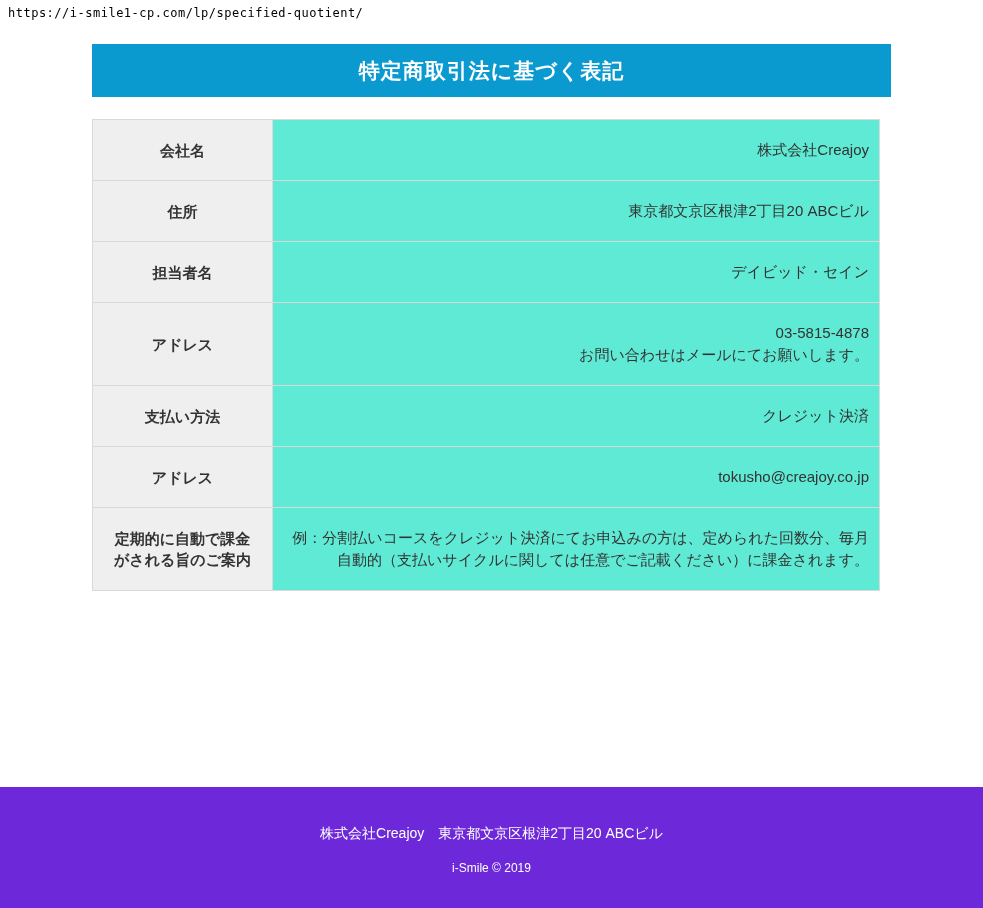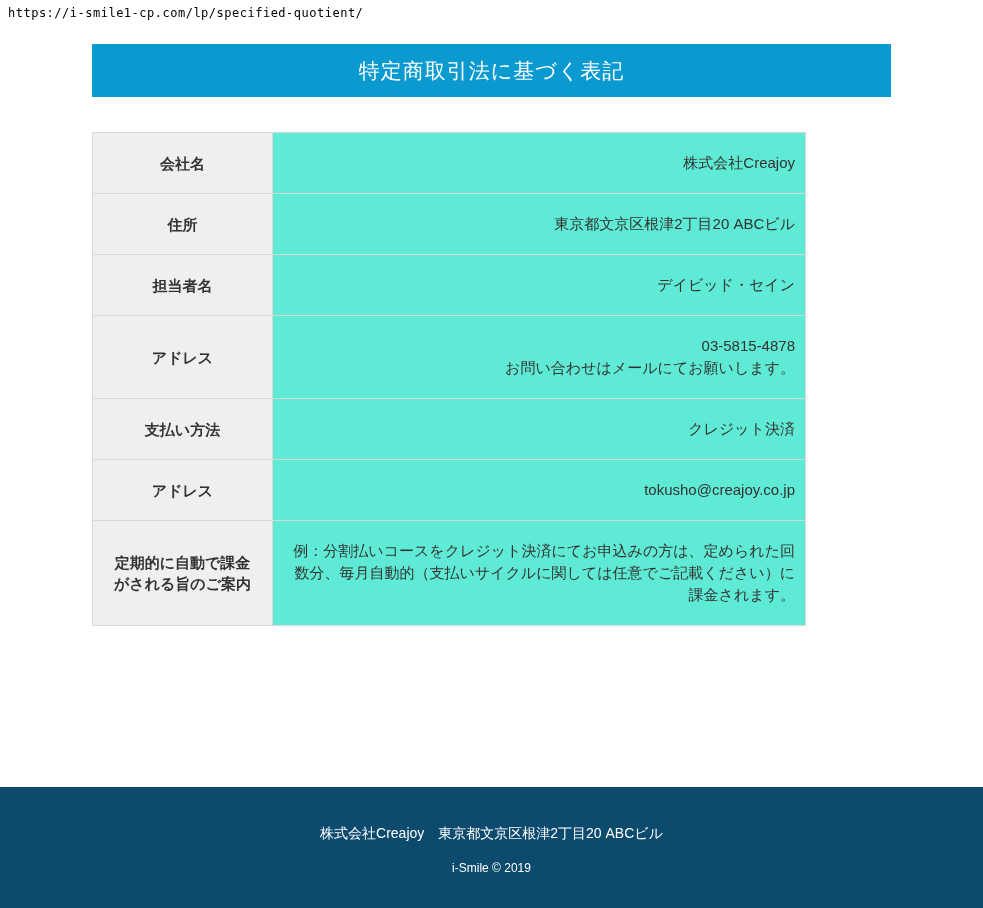--- a/index.html
+++ b/index.html
@@ -31,26 +31,26 @@
     margin-top: 24px;
     height: 53px;
     background: #0a9ad0;
     display: flex;
     align-items: center;
     justify-content: center;
   }
   .title-banner h1 {
     color: #ffffff;
     font-size: 21px;
-    font-weight: normal;
+    font-weight: bold;
     letter-spacing: 1px;
   }
   table.info-table {
-    margin-top: 35px;
-    width: 714px;
+    margin-top: 22px;
+    width: 788px;
     border-collapse: collapse;
   }
   table.info-table td {
     border: 1px solid #d9d9d9;
     font-size: 15px;
     vertical-align: middle;
   }
   td.row-label {
     width: 180px;
     background: #efefef;
@@ -75,21 +75,21 @@
     color: #0000cc;
     text-decoration: underline;
     cursor: pointer;
   }
   footer.page-footer {
     position: absolute;
     left: 0;
     bottom: 0;
     width: 983px;
     height: 121px;
-    background: #0c4a6e;
+    background: #6d28d9;
     color: #ffffff;
     text-align: center;
     padding-top: 36px;
   }
   .footer-line1 {
     font-size: 14px;
     line-height: 20px;
   }
   .footer-line2 {
     margin-top: 15px;

